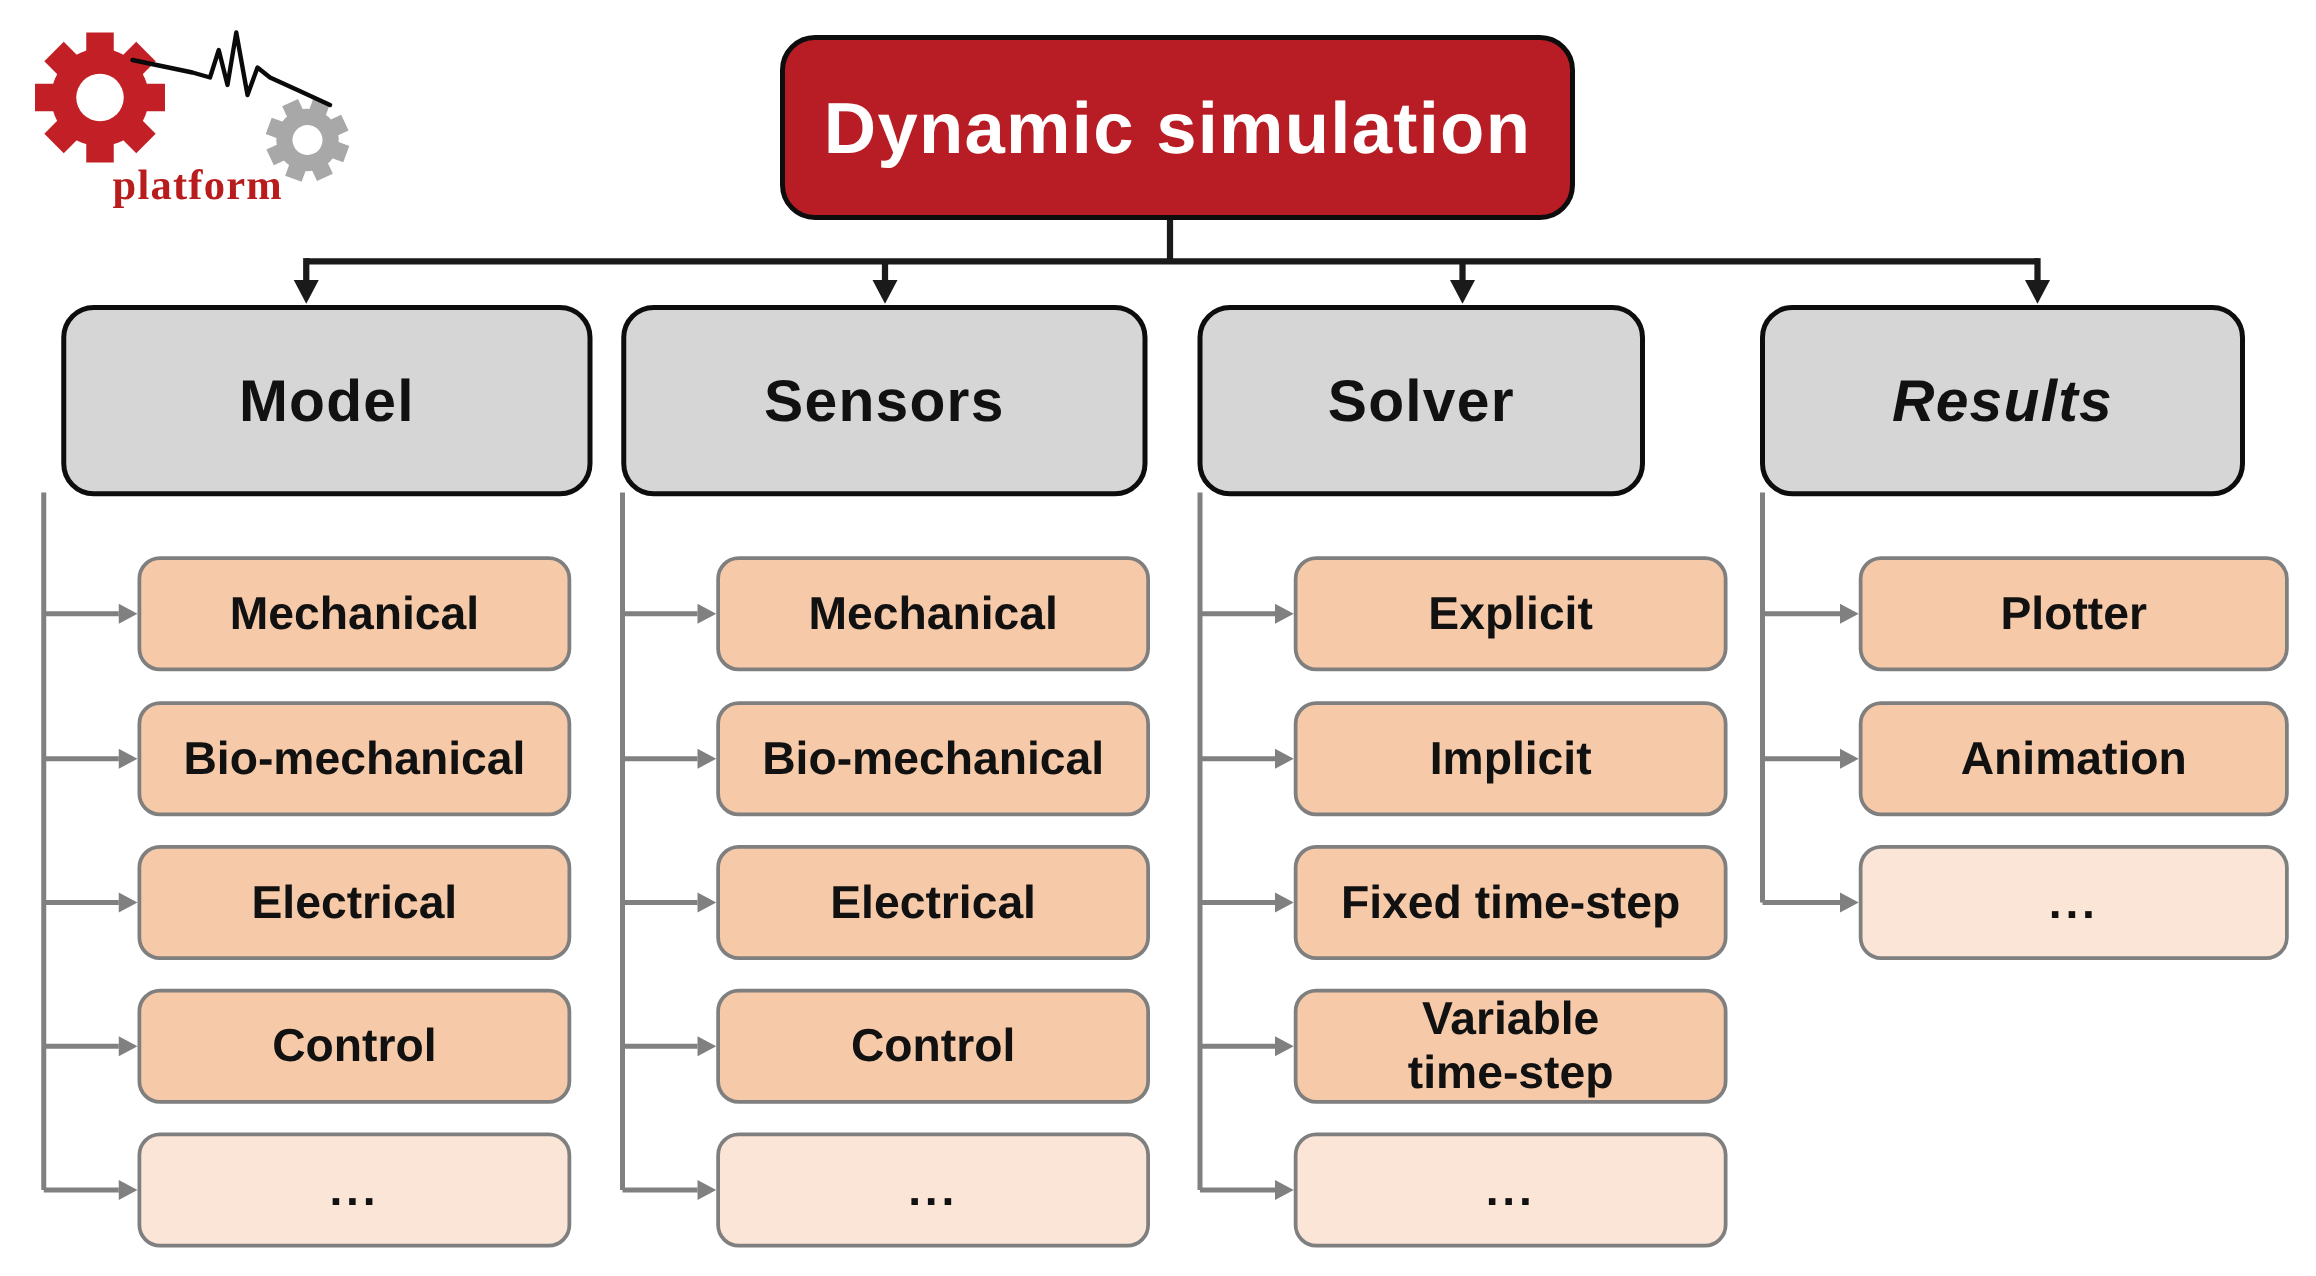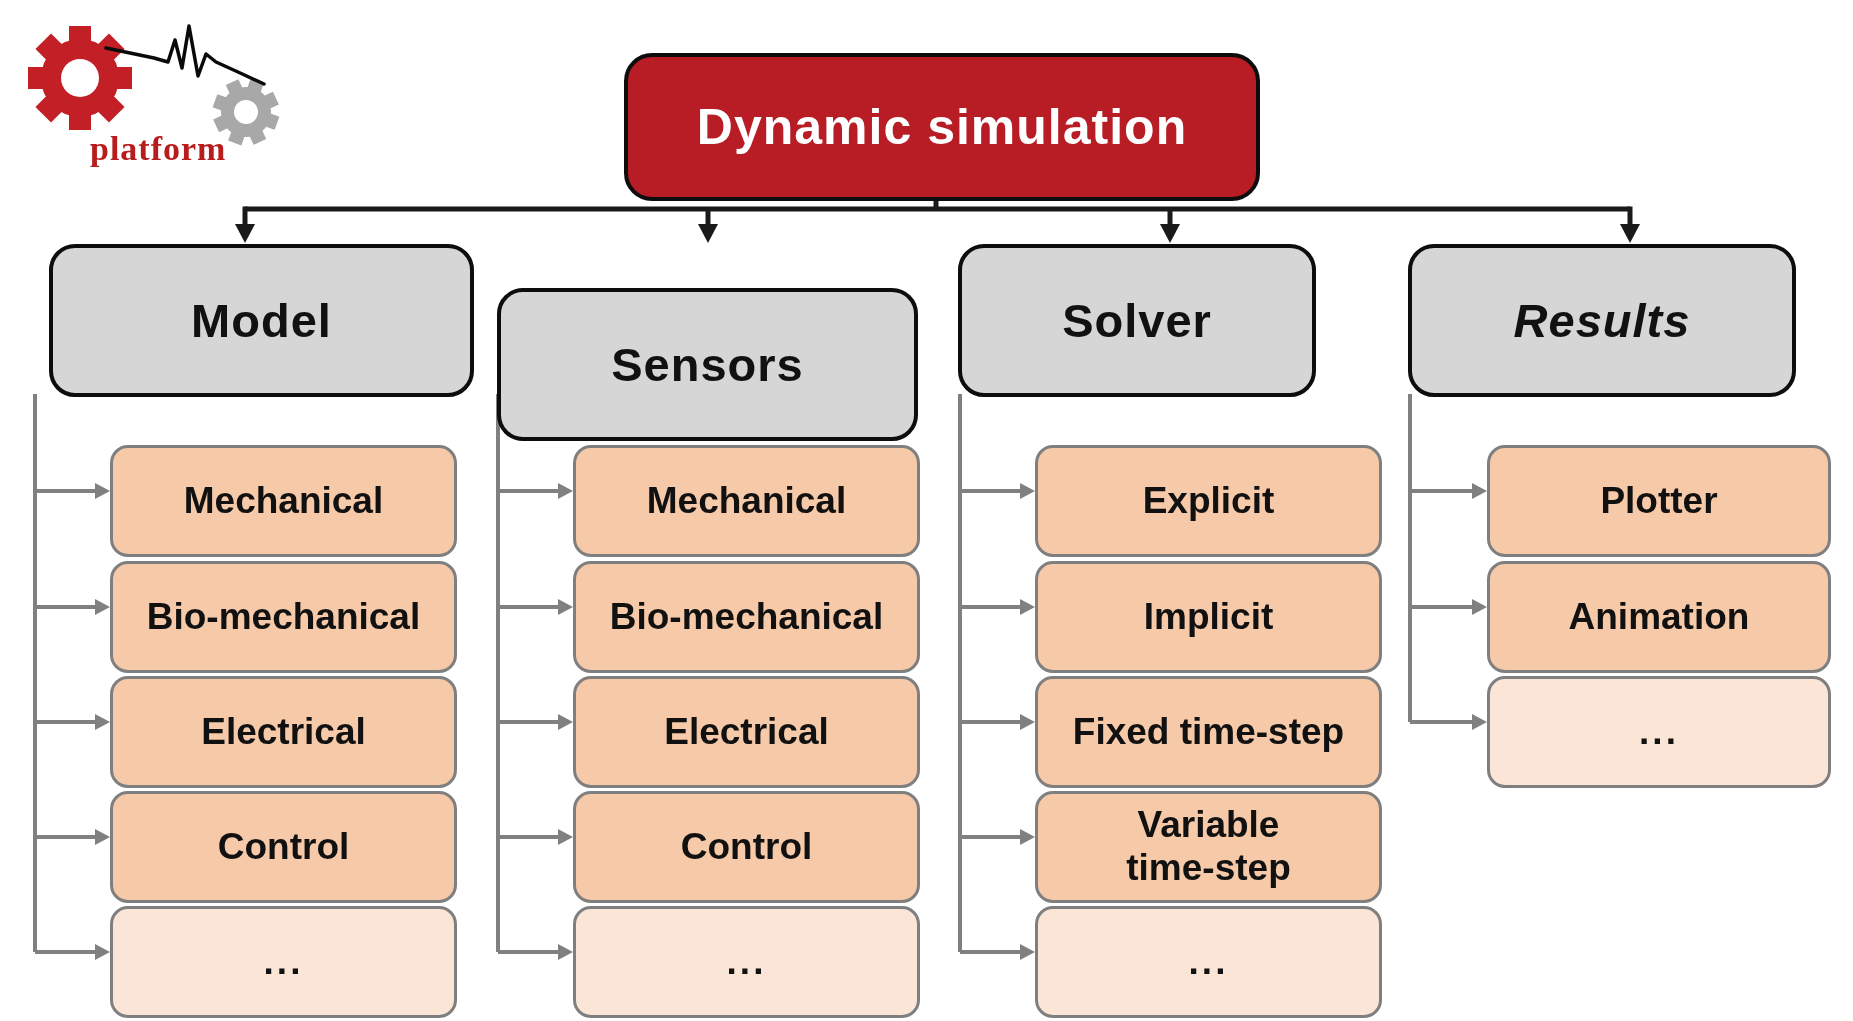--- a/index.html
+++ b/index.html
@@ -10,33 +10,33 @@
   #stage{
     position:relative; width:1853px; height:1021px; overflow:hidden;
     background:#ffffff; font-family:"Liberation Sans","DejaVu Sans",sans-serif;
   }
   #connectors{position:absolute;left:0;top:0;width:1853px;height:1021px;pointer-events:none;}
   .node{position:absolute; display:flex; align-items:center; justify-content:center;
         text-align:center; box-sizing:border-box; color:var(--ink); font-weight:bold;}
   .title-box{
     left:624px; top:28px; width:636px; height:148px;
     background:var(--red); border:4px solid #0d0d0d; border-radius:28px;
-    color:#ffffff; font-size:50px; letter-spacing:1px;margin-top:25px;
+    color:#ffffff; font-size:58px; letter-spacing:1px;
   }
   .parent-box{
     top:244px; height:153px;
     background:var(--gray-fill); border:4px solid #0d0d0d; border-radius:26px;
     font-size:47px; letter-spacing:1px;
   }
   .parent-model  {left:33px;   width:425px;margin-left:16px;}
-  .parent-sensors{left:497px;  width:421px;margin-top:44px;}
+  .parent-sensors{left:497px;  width:421px;}
   .parent-solver {left:958px;  width:358px;}
   .parent-results{left:1408px; width:388px;font-style:italic;}
   .child-box{
-    height:112px; background:var(--peach);
+    height:92px; background:var(--peach);
     border:3px solid var(--child-border); border-radius:18px;
     font-size:37px; line-height:1.15; white-space:pre-line;
   }
   .child-light{background:var(--peach-light); letter-spacing:3px;}
   .col-model   .child-box{left:110px;  width:347px;}
   .col-sensors .child-box{left:573px;  width:347px;}
   .col-solver  .child-box{left:1035px; width:347px;}
   .col-results .child-box{left:1487px; width:344px;}
   .r1{top:445px;} .r2{top:561px;} .r3{top:676px;} .r4{top:791px;} .r5{top:906px;}
   

